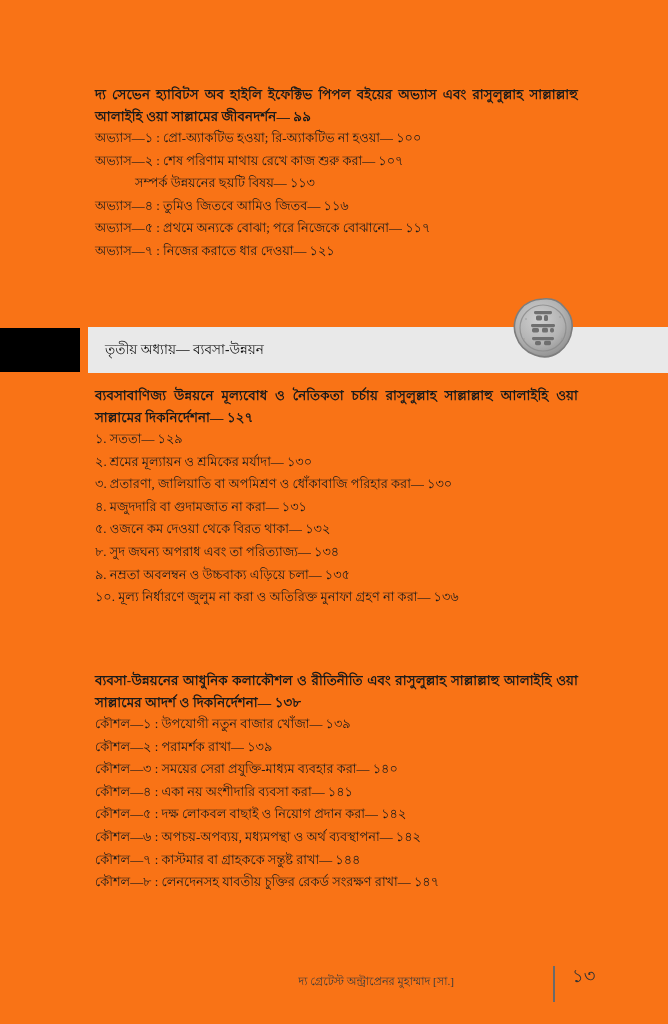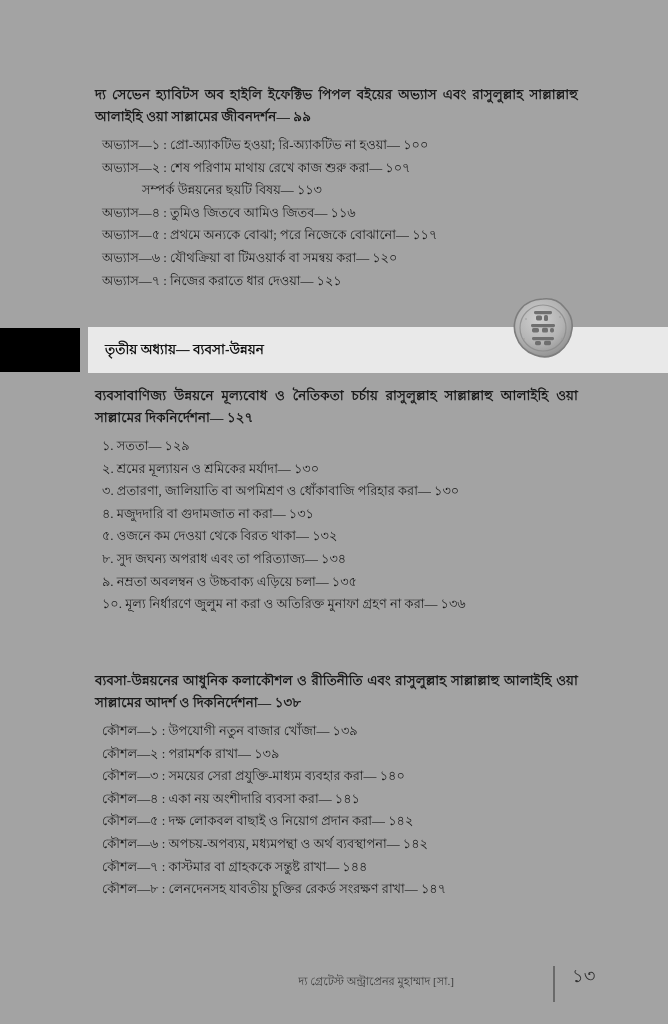--- a/index.html
+++ b/index.html
@@ -9,21 +9,21 @@
     background: #ffffff;
   }
   body {
     font-family: "Liberation Serif", "DejaVu Serif", serif;
     color: #1a1a1a;
   }
   .page {
     position: relative;
     width: 668px;
     height: 1024px;
-    background: #a3a3a3;
+    background: #f97316;
     overflow: hidden;
     box-sizing: border-box;
   }
 
   
   .content {
     position: absolute;
     left: 0;
     top: 0;
     width: 668px;
@@ -41,21 +41,21 @@
     text-align-last: left;
     margin: 0;
     letter-spacing: 0.1px;
   }
   .sec-heading.justified {
     text-align: justify;
   }
 
   .entry-list {
     list-style: none;
-    margin: 7px;
+    margin: 0;
     padding: 0;
   }
   .entry-list li {
     font-size: 12.9px;
     line-height: 22.6px;
     white-space: nowrap;
     margin: 0;
     padding: 0;
   }
   .indent-habit  { padding-left: 65px; }
@@ -85,21 +85,21 @@
     height: 46px;
     background: #e9e9e9;
   }
   .chapter-title {
     position: absolute;
     left: 105px;
     top: 0;
     height: 46px;
     line-height: 46px;
     font-size: 13.6px;
-    font-weight: bold;
+    font-weight: normal;
     white-space: nowrap;
     color: #111;
   }
 
   
   .seal {
     position: absolute;
     left: 512px;
     top: 297px;
     width: 62px;
@@ -147,21 +147,20 @@
 
   <div class="content" style="top:84px;">
     <div class="block">
       <p class="sec-heading justified">দ্য সেভেন হ্যাবিটস অব হাইলি ইফেক্টিভ পিপল বইয়ের অভ্যাস এবং রাসুলুল্লাহ সাল্লাল্লাহু আলাইহি ওয়া সাল্লামের জীবনদর্শন— ৯৯</p>
       <ul class="entry-list">
         <li class="indent-habit">অভ্যাস—১ : প্রো-অ্যাকটিভ হওয়া; রি-অ্যাকটিভ না হওয়া— ১০০</li>
         <li class="indent-habit">অভ্যাস—২ : শেষ পরিণাম মাথায় রেখে কাজ শুরু করা— ১০৭</li>
         <li style="padding-left:40px;">সম্পর্ক উন্নয়নের ছয়টি বিষয়— ১১৩</li>
         <li class="indent-habit">অভ্যাস—৪ : তুমিও জিতবে আমিও জিতব— ১১৬</li>
         <li class="indent-habit">অভ্যাস—৫ : প্রথমে অন্যকে বোঝা; পরে নিজেকে বোঝানো— ১১৭</li>
-        <li class="indent-habit">অভ্যাস—৬ : যৌথক্রিয়া বা টিমওয়ার্ক বা সমন্বয় করা— ১২০</li>
         <li class="indent-habit">অভ্যাস—৭ : নিজের করাতে ধার দেওয়া— ১২১</li>
       </ul>
     </div>
   </div>
 
   <div class="chapter-bar" style="top:327px;">
     <div class="chapter-tab"></div>
     <div class="chapter-band"></div>
     <div class="chapter-title">তৃতীয় অধ্যায়—  ব্যবসা-উন্নয়ন</div>
   </div>

